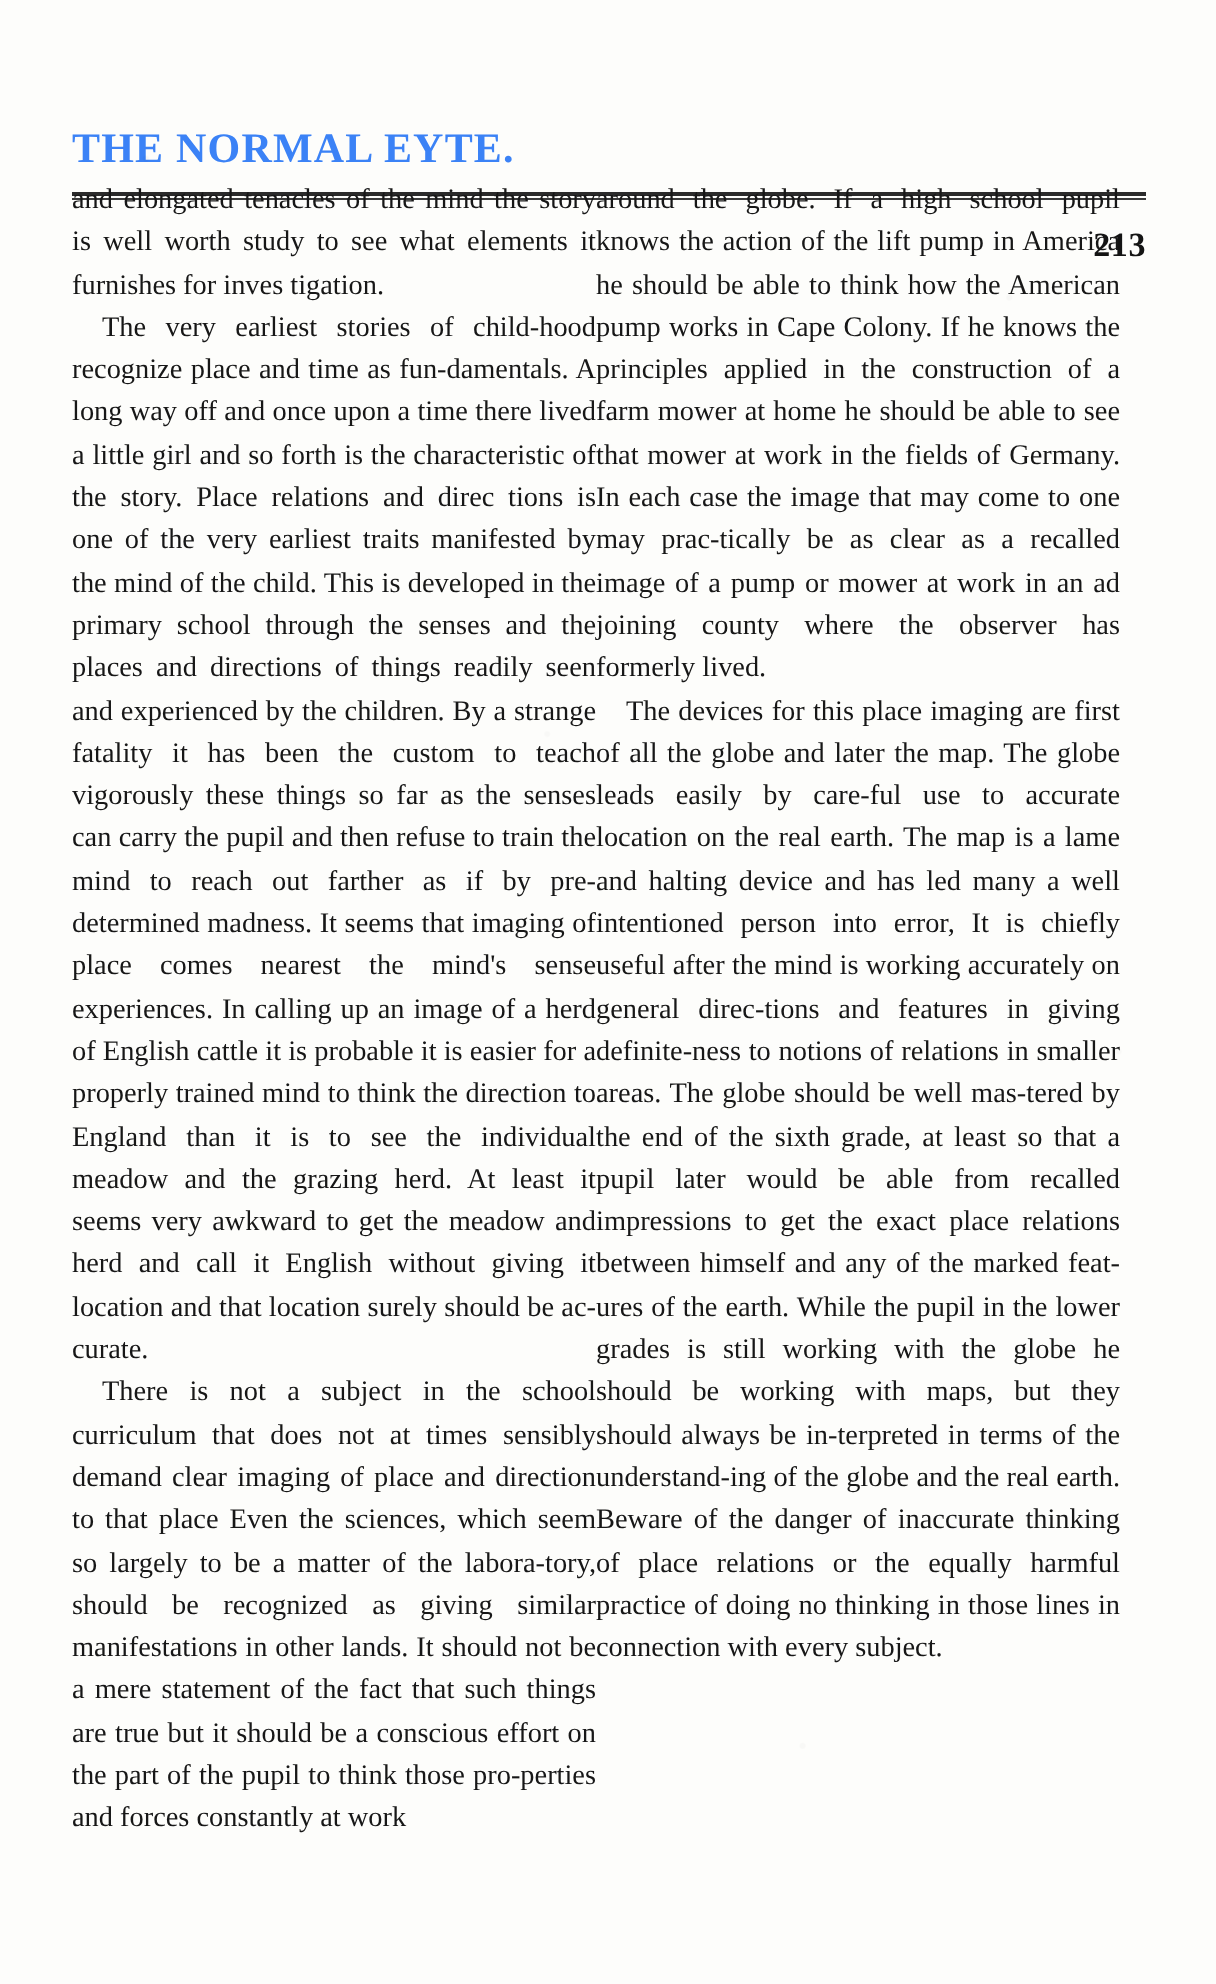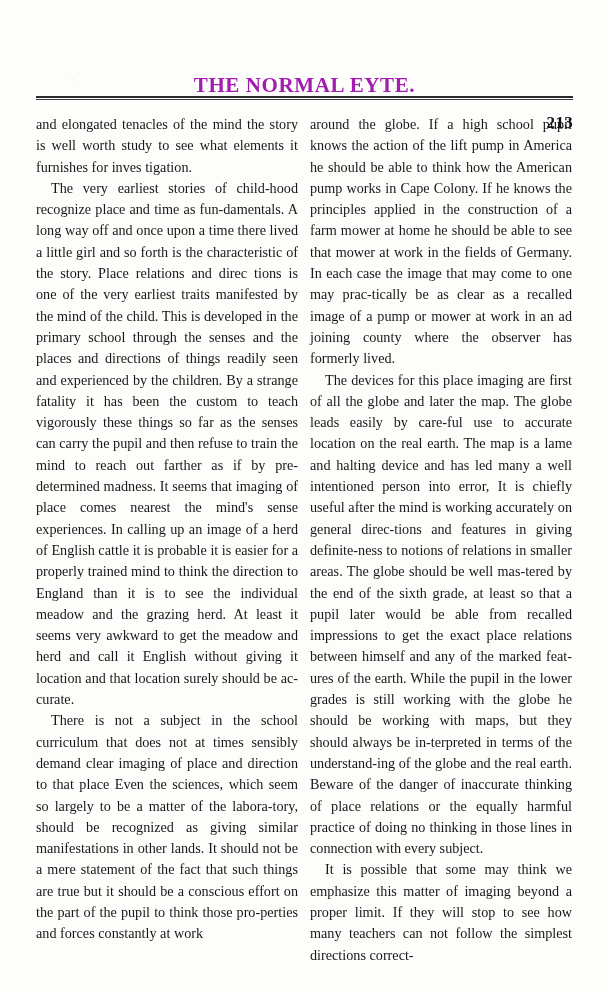--- a/index.html
+++ b/index.html
@@ -37,27 +37,26 @@
     position: absolute;
     left: 36px;
     top: 62px;
     width: 537px;
     height: 30px;
   }
   .masthead-title {
     position: absolute;
     left: 0;
     right: 0;
-    top: 11px;
-    text-align: center;
+    top: 0;
     font-family: "Liberation Serif", "DejaVu Serif", serif;
     font-weight: bold;
     font-size: 21px;
     letter-spacing: 0.6px;
-    color: #a21caf;
+    color: #3b82f6;
     white-space: nowrap;
   }
   .masthead-page {
     position: absolute;
     right: 0;
     top: 3px;
     font-weight: bold;
     font-size: 17px;
     letter-spacing: 0.3px;
     color: #141414;
@@ -77,24 +76,23 @@
     display: block;
     background: #2b2b2b;
   }
   .head-rule i.r1 { top: 0px; height: 2px; }
   .head-rule i.r2 { top: 3px; height: 1px; background:#3a3a3a; }
 
   
   .columns {
     position: absolute;
     left: 36px;
-    top: 114px;
+    top: 90px;
     width: 537px;
     display: flex;
-    gap: 12px;
   }
   .col {
     width: 262px;
     font-size: 14.2px;
     line-height: 21.3px;
     text-align: justify;
     text-justify: inter-word;
     hyphens: none;
   }
   .col p {
@@ -127,19 +125,18 @@
 
     <div class="col">
       <p>and elongated tenacles of the mind the story is well worth study to see what elements it furnishes for inves tigation.</p>
       <p class="indent">The very earliest stories of child-hood recognize place and time as fun-damentals. A long way off and once upon a time there lived a little girl and so forth is the characteristic of the story. Place relations and direc tions is one of the very earliest traits manifested by the mind of the child. This is developed in the primary school through the senses and the places and directions of things readily seen and experienced by the children. By a strange fatality it has been the custom to teach vigorously these things so far as the senses can carry the pupil and then refuse to train the mind to reach out farther as if by pre-determined madness. It seems that imaging of place comes nearest the mind's sense experiences. In calling up an image of a herd of English cattle it is probable it is easier for a properly trained mind to think the direction to England than it is to see the individual meadow and the grazing herd. At least it seems very awkward to get the meadow and herd and call it English without giving it location and that location surely should be ac-curate.</p>
       <p class="indent">There is not a subject in the school curriculum that does not at times sensibly demand clear imaging of place and direction to that place Even the sciences, which seem so largely to be a matter of the labora-tory, should be recognized as giving similar manifestations in other lands. It should not be a mere statement of the fact that such things are true but it should be a conscious effort on the part of the pupil to think those pro-perties and forces constantly at work</p>
     </div>
 
     <div class="col">
       <p>around the globe. If a high school pupil knows the action of the lift pump in America he should be able to think how the American pump works in Cape Colony. If he knows the principles applied in the construction of a farm mower at home he should be able to see that mower at work in the fields of Germany. In each case the image that may come to one may prac-tically be as clear as a recalled image of a pump or mower at work in an ad joining county where the observer has formerly lived.</p>
       <p class="indent">The devices for this place imaging are first of all the globe and later the map. The globe leads easily by care-ful use to accurate location on the real earth. The map is a lame and halting device and has led many a well intentioned person into error, It is chiefly useful after the mind is working accurately on general direc-tions and features in giving definite-ness to notions of relations in smaller areas. The globe should be well mas-tered by the end of the sixth grade, at least so that a pupil later would be able from recalled impressions to get the exact place relations between himself and any of the marked feat-ures of the earth. While the pupil in the lower grades is still working with the globe he should be working with maps, but they should always be in-terpreted in terms of the understand-ing of the globe and the real earth. Beware of the danger of inaccurate thinking of place relations or the equally harmful practice of doing no thinking in those lines in connection with every subject.</p>
-      <p class="indent">It is possible that some may think we emphasize this matter of imaging beyond a proper limit. If they will stop to see how many teachers can not follow the simplest directions correct-</p>
     </div>
 
   </div>
 
   <div class="scan-noise"></div>
 </div>
 
 </body></html>

